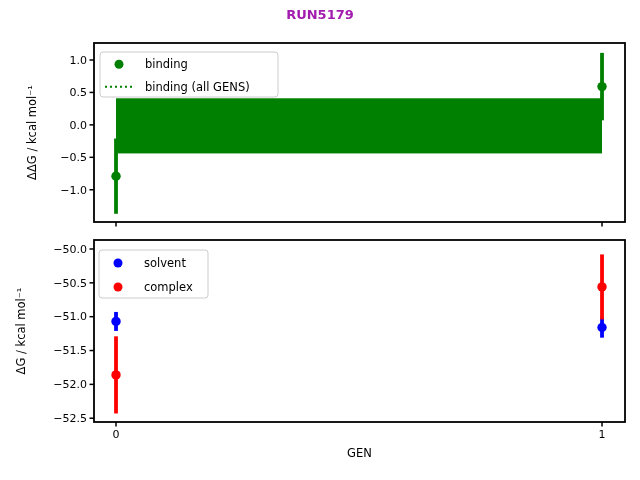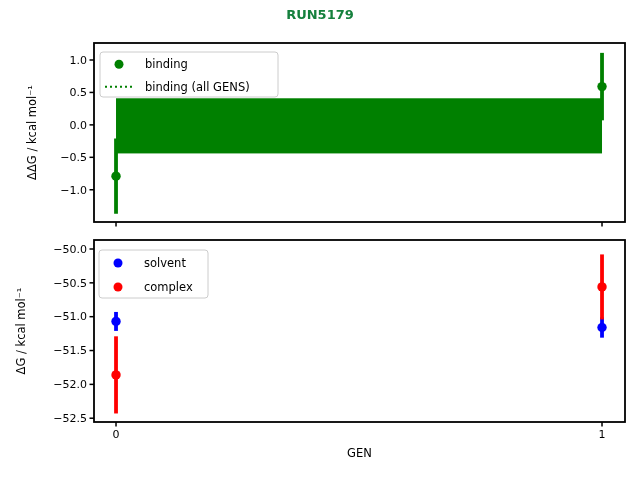--- a/index.html
+++ b/index.html
@@ -6,21 +6,21 @@
   .figure{
     position:relative;
     width:640px;height:480px;
     background:#ffffff;
     font-family:"DejaVu Sans","Liberation Sans",sans-serif;
     overflow:hidden;
   }
   .fig-title{
     position:absolute;top:7px;left:0;width:640px;
     text-align:center;
-    font-size:13px;font-weight:bold;color:#15803d;
+    font-size:13px;font-weight:bold;color:#a21caf;
   }
   svg{position:absolute;top:0;left:0;}
   svg text{font-family:"DejaVu Sans","Liberation Sans",sans-serif;fill:#000000;}
 </style>
 </head>
 <body>
 
 <div class="figure">
   <div class="fig-title">RUN5179</div>
   <svg id="plot-canvas" width="640" height="480" viewBox="0 0 640 480">

